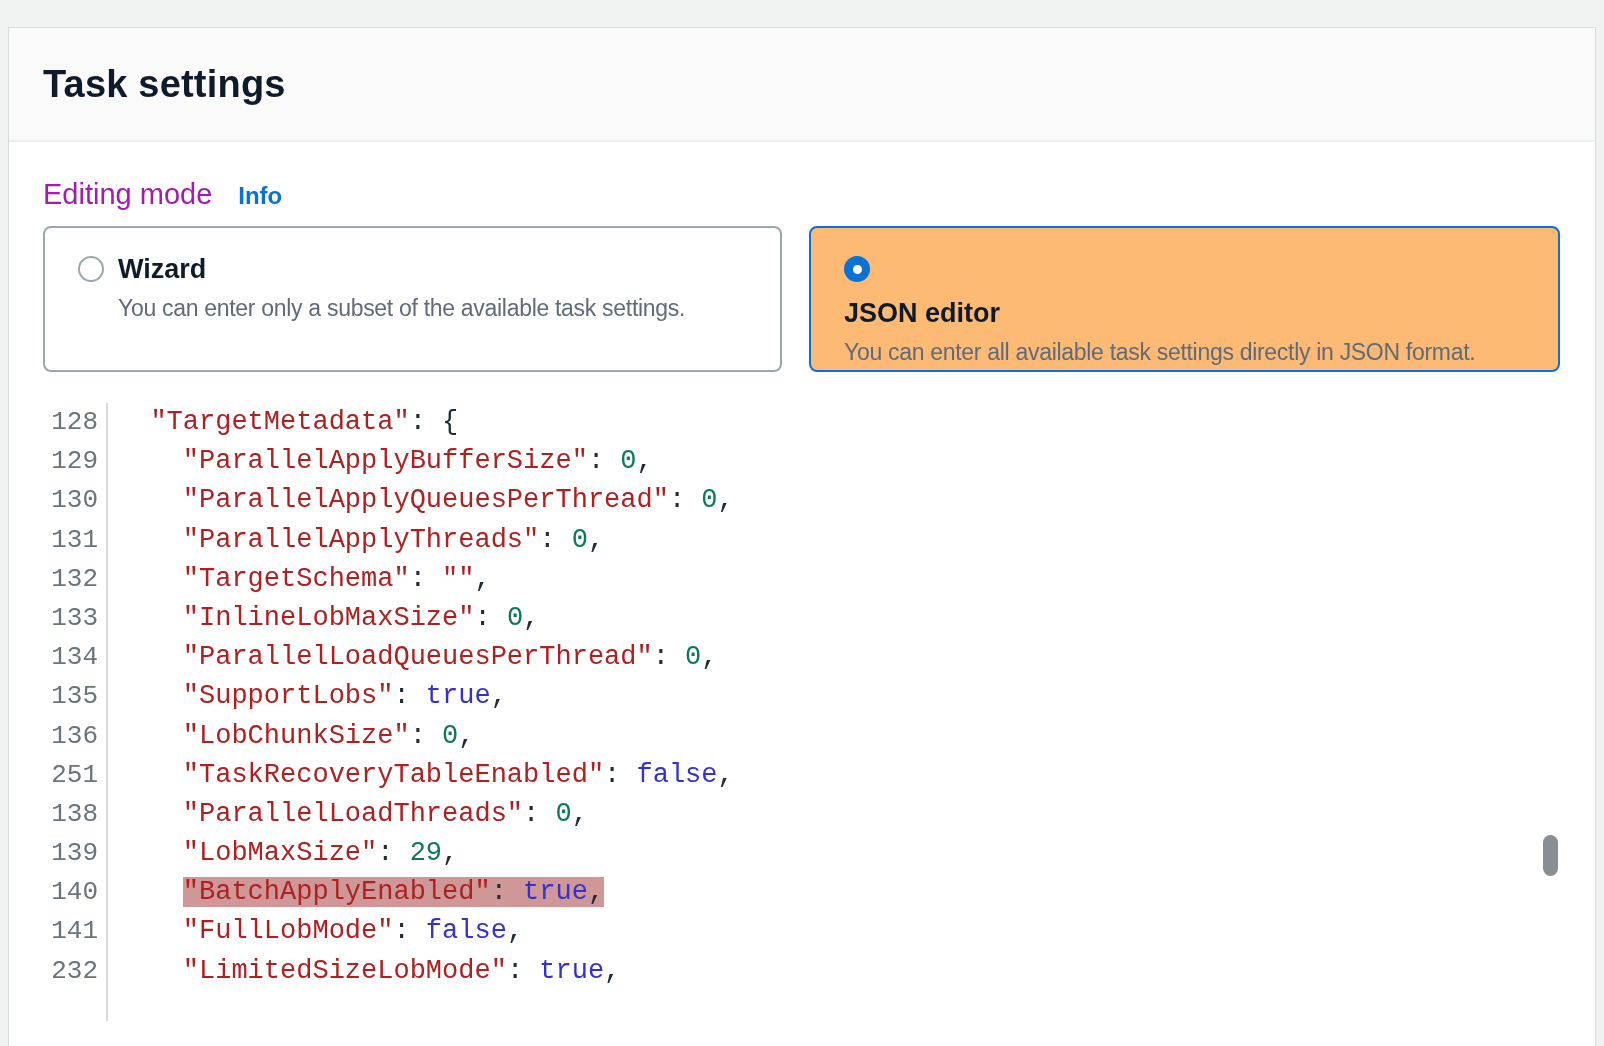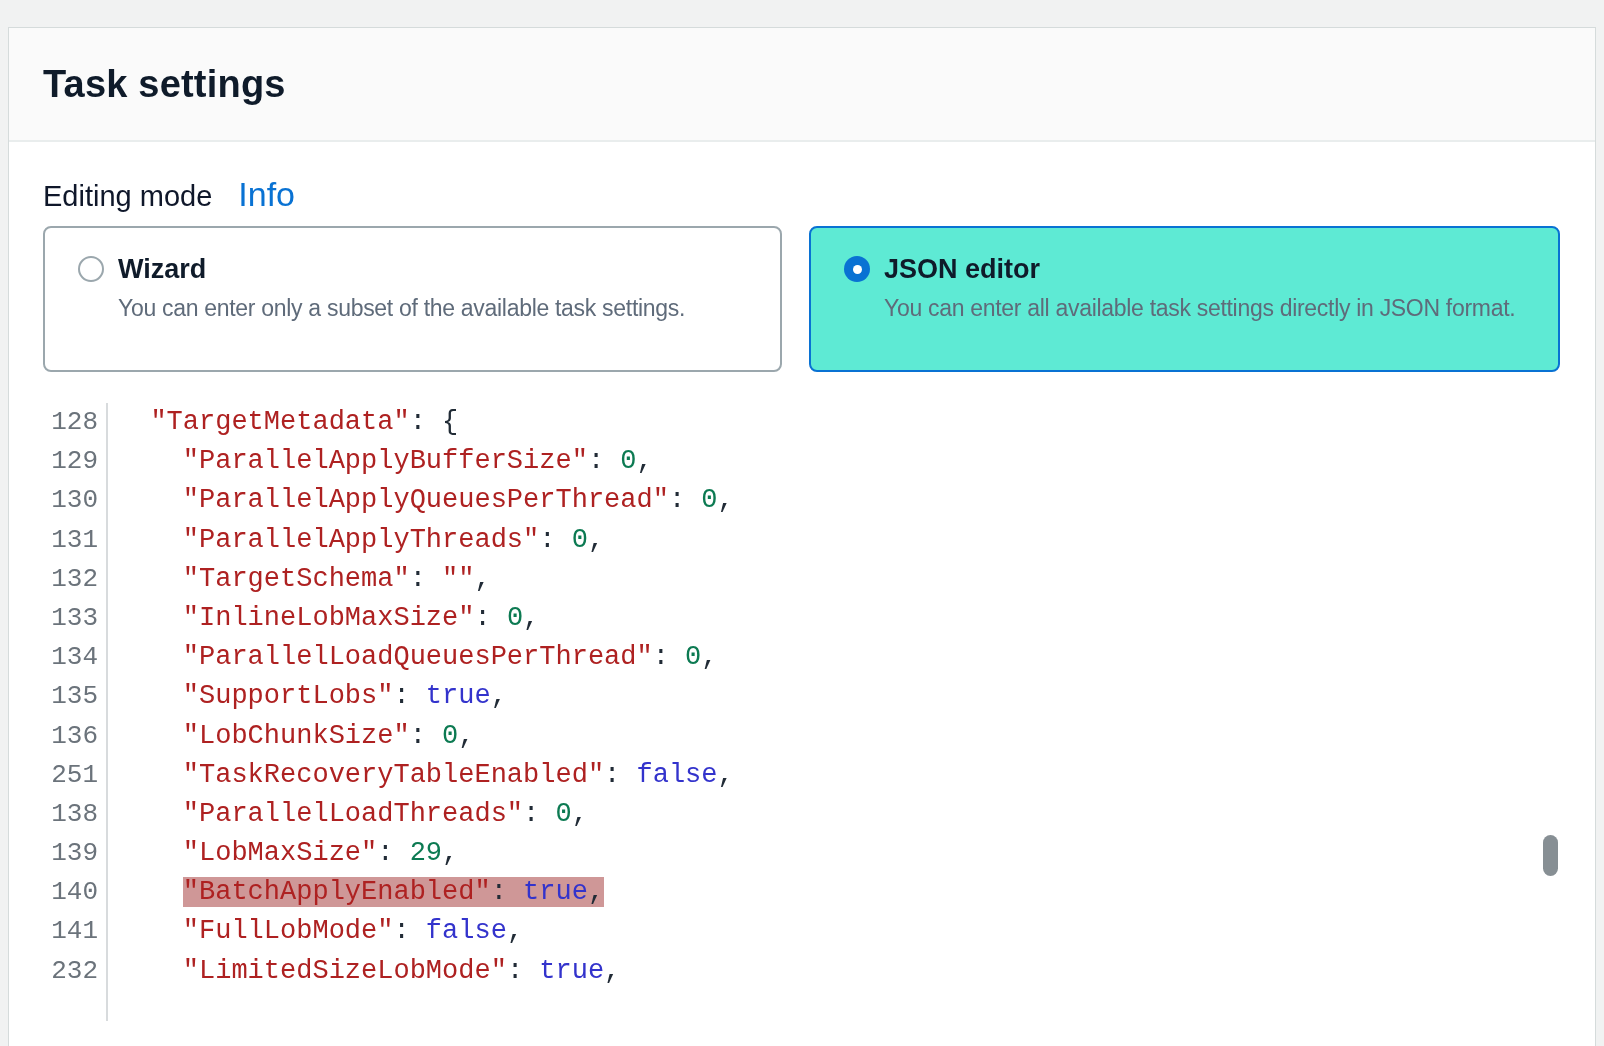--- a/index.html
+++ b/index.html
@@ -33,25 +33,25 @@
     letter-spacing: 0.2px;
     color: #0f1b2a;
   }
   .panel-body { padding: 34px 34px 0 34px; }
 
   .field-label-row {
     display: flex;
     align-items: baseline;
     line-height: 36px;
   }
-  .field-label { font-size: 29px; color: #0f172a; }
+  .field-label { font-size: 29px; color: #a21caf; }
   .info-link {
     margin-left: 26px;
-    font-size: 34px;
-    font-weight: 400;
+    font-size: 24px;
+    font-weight: 700;
     color: #0972d3;
     text-decoration: none;
     cursor: pointer;
   }
 
   .option-cards {
     display: flex;
     gap: 27px;
     margin-top: 12px;
   }
@@ -61,21 +61,22 @@
     border-radius: 8px;
     background: #ffffff;
     padding: 24px 10px 0 33px;
     display: flex;
     align-items: flex-start;
     gap: 14px;
     cursor: pointer;
   }
   .option-card.selected {
     border-color: #0972d3;
-    background: #5eead4;
+    background: #fdba74;
+    flex-direction: column;
   }
   .option-card.wizard { width: 739px; }
   .option-card.json { width: 751px; }
 
   .radio {
     width: 26px; height: 26px;
     border-radius: 50%;
     margin-top: 4px;
     flex: none;
   }

